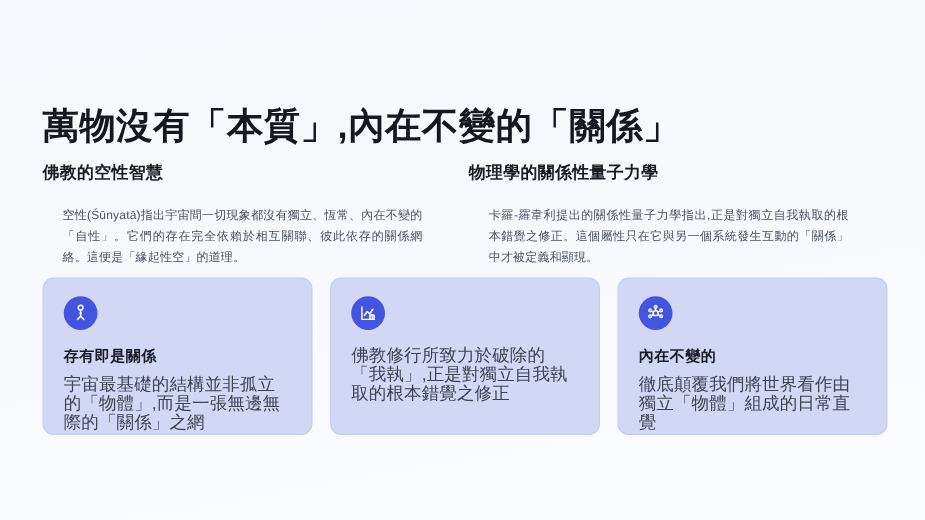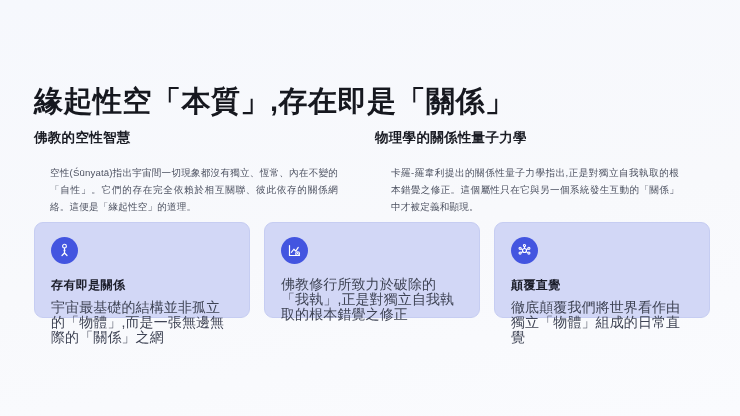--- a/index.html
+++ b/index.html
@@ -72,21 +72,21 @@
     position: absolute;
     left: 34px;
     top: 222px;
     width: 676px;
     display: flex;
     gap: 14px;
   }
   .card {
     position: relative;
     width: 216px;
-    height: 96px;
+    height: 126px;
     box-sizing: border-box;
     background: #d2d7f6;
     border: 1px solid #c6cdf2;
     border-radius: 9px;
     padding: 14px 16px 0 16px;
   }
   .card-icon {
     width: 27px;
     height: 27px;
     border-radius: 50%;
@@ -113,21 +113,21 @@
     color: #3e4354;
     margin: 0;
     letter-spacing: 0.1px;
   }
 </style>
 </head>
 <body>
 
 <div class="page">
 
-  <h1 class="title">緣起性空「本質」,存在即是「關係」</h1>
+  <h1 class="title">萬物沒有「本質」,內在不變的「關係」</h1>
 
   <div class="columns">
 
     <div class="column">
       <h2 class="col-heading">佛教的空性智慧</h2>
       <p class="col-body">空性(Śūnyatā)指出宇宙間一切現象都沒有獨立、恆常、內在不變的「自性」。它們的存在完全依賴於相互關聯、彼此依存的關係網絡。這便是「緣起性空」的道理。</p>
     </div>
 
     <div class="column">
       <h2 class="col-heading">物理學的關係性量子力學</h2>
@@ -169,19 +169,19 @@
         <svg width="15" height="15" viewBox="0 0 24 24" fill="none" stroke="#ffffff" stroke-width="1.8" stroke-linecap="round" stroke-linejoin="round">
           <circle cx="12" cy="12" r="3.2"></circle>
           <circle cx="12" cy="4" r="1.7"></circle>
           <circle cx="19" cy="8.5" r="1.7"></circle>
           <circle cx="19" cy="16" r="1.7"></circle>
           <circle cx="5" cy="8.5" r="1.7"></circle>
           <circle cx="5" cy="16" r="1.7"></circle>
           <path d="M12 5.7v3.1M16.9 9.6l-2 1.1M16.9 15l-2-1.1M7.1 9.6l2 1.1M7.1 15l2-1.1"></path>
         </svg>
       </div>
-      <h3 class="card-title">顛覆直覺</h3>
+      <h3 class="card-title">內在不變的</h3>
       <p class="card-body">徹底顛覆我們將世界看作由獨立「物體」組成的日常直覺</p>
     </div>
 
   </div>
 
 </div>
 
 </body></html>

